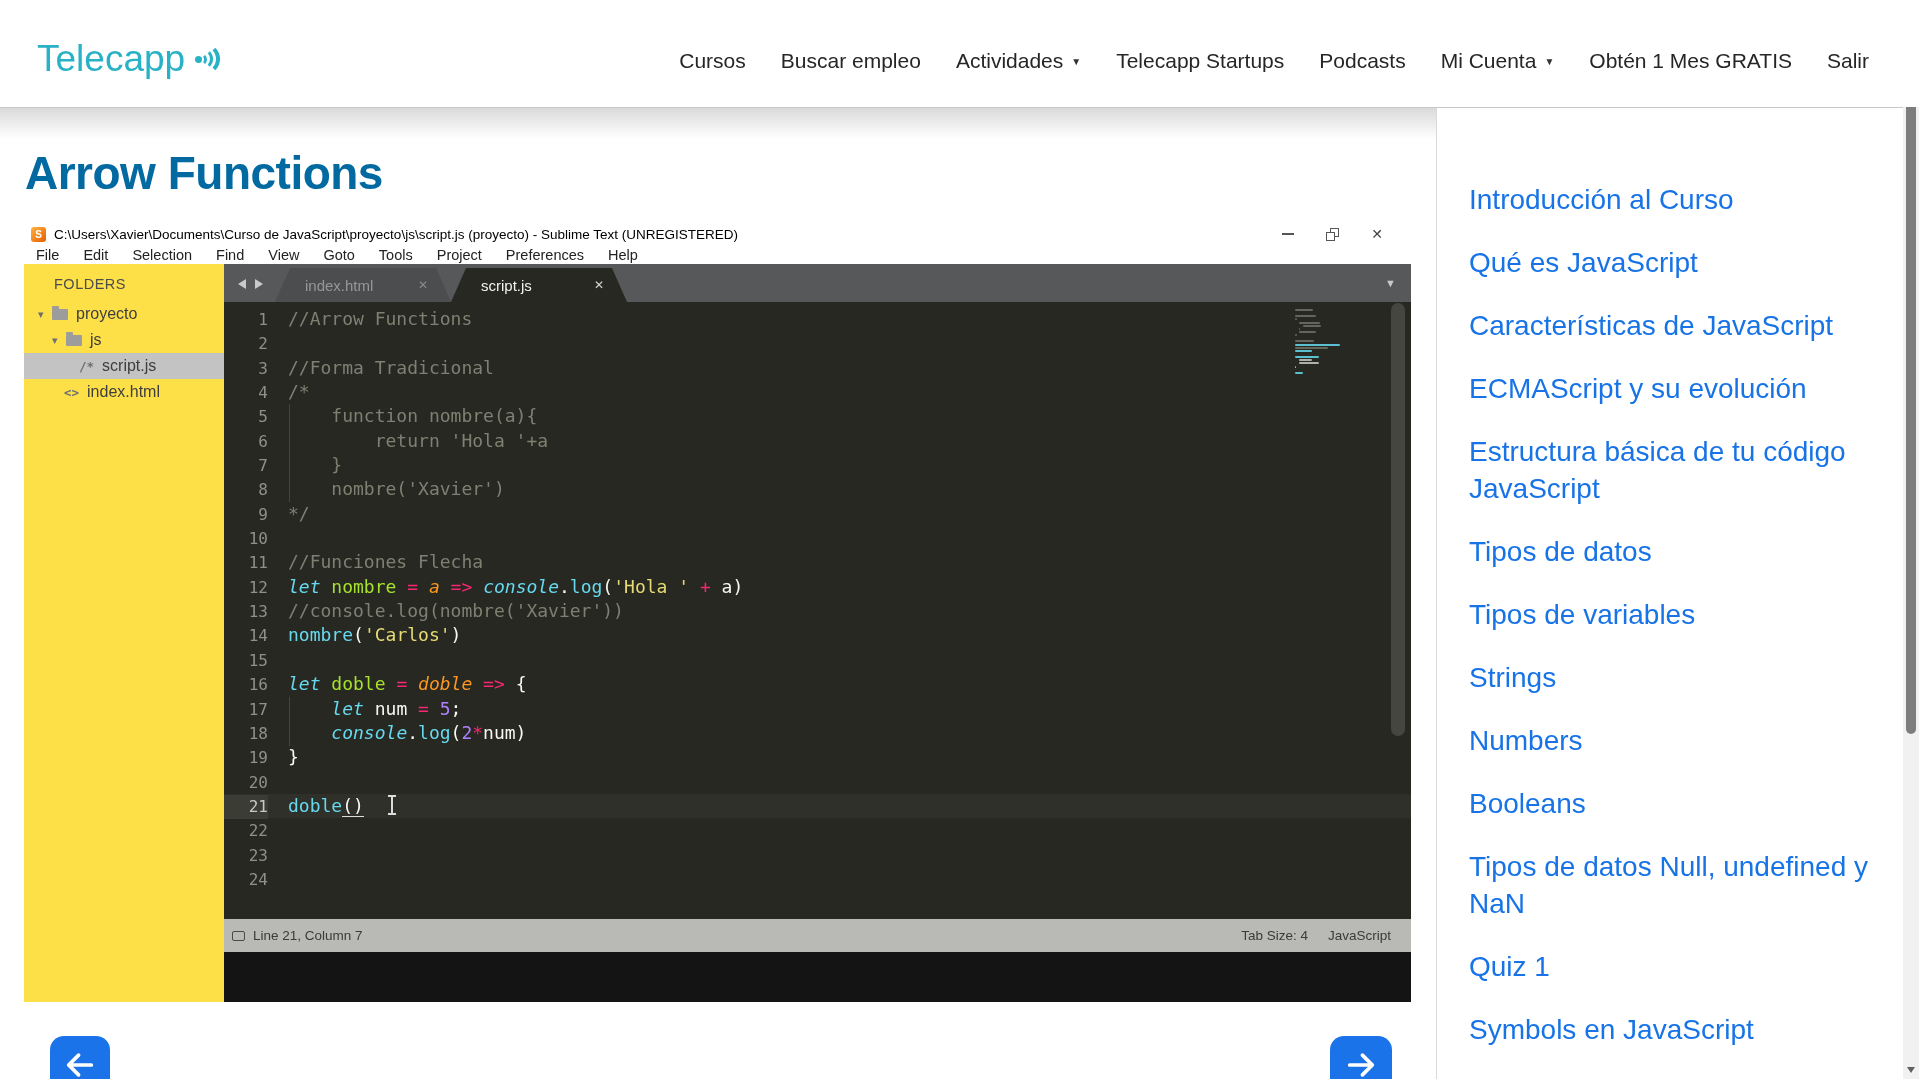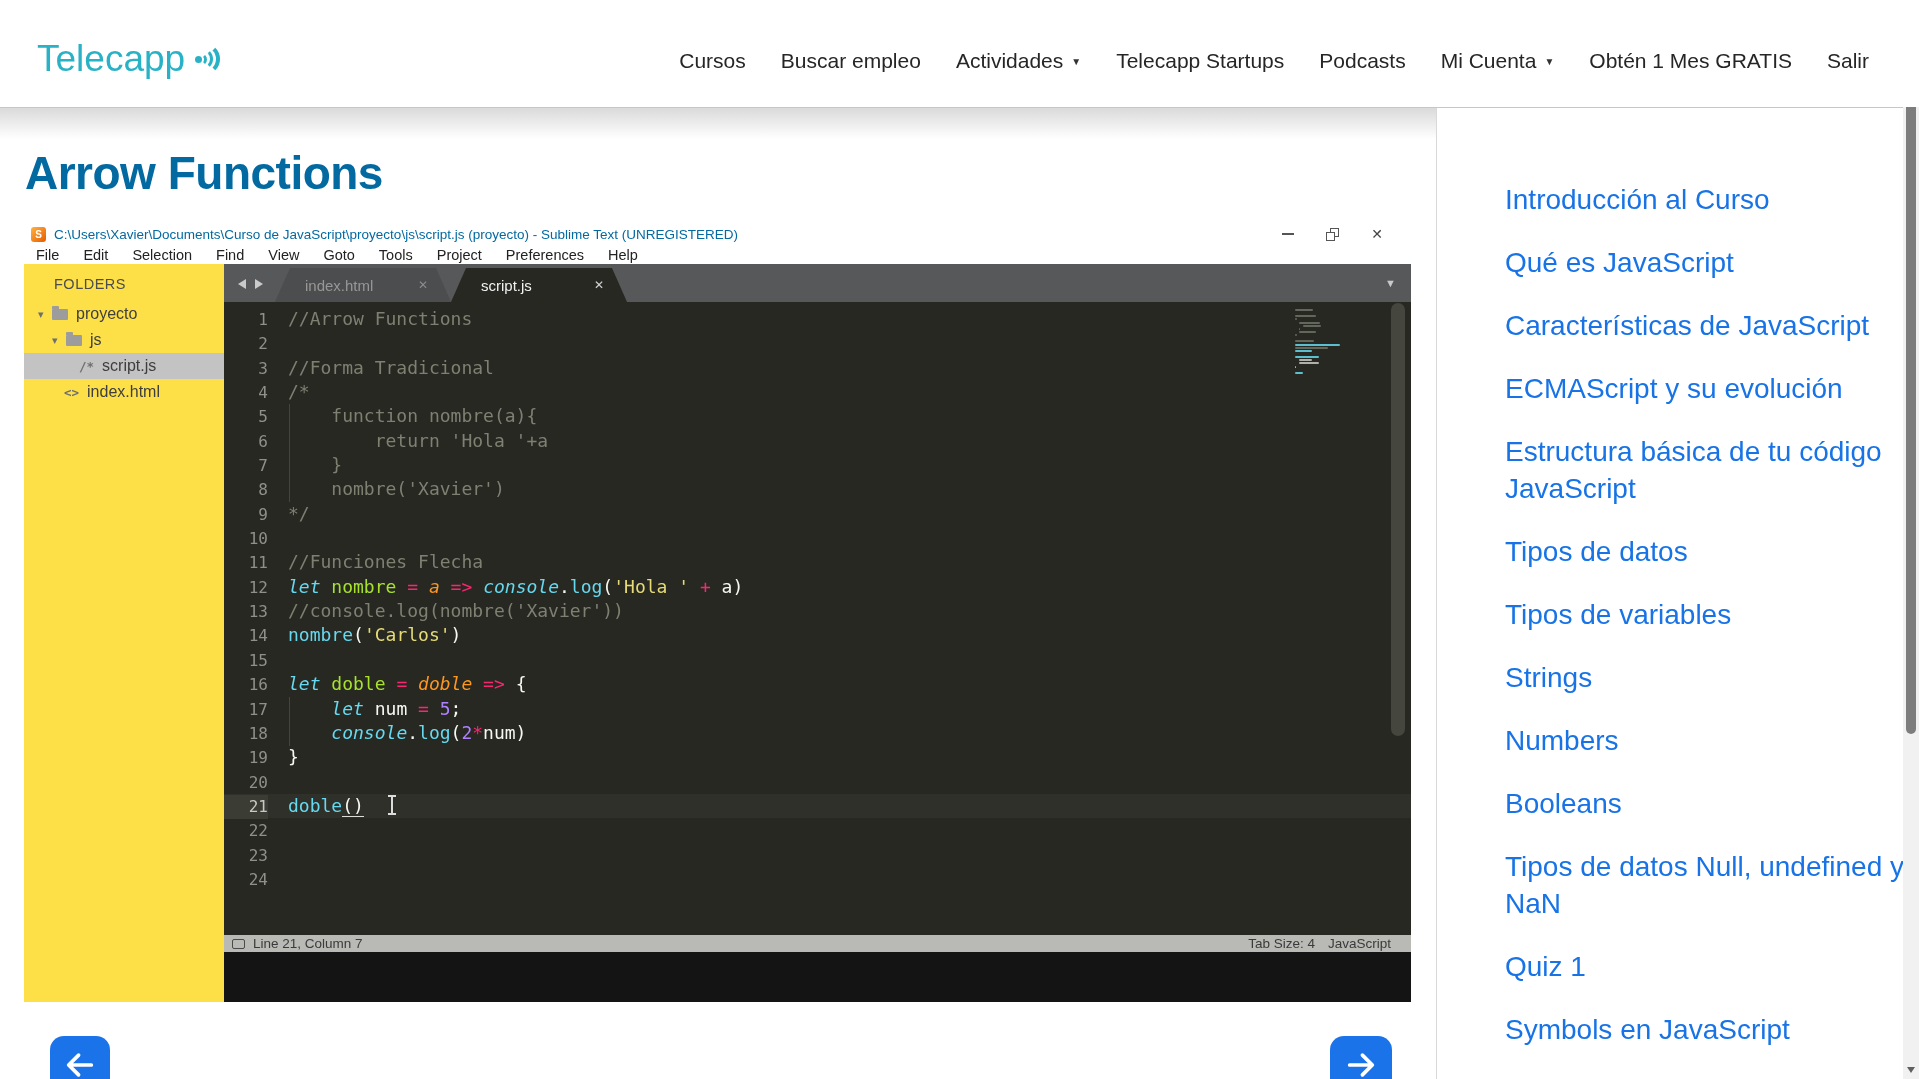--- a/index.html
+++ b/index.html
@@ -24,21 +24,21 @@
     background:linear-gradient(#dadada,#ffffff);border-top:1px solid #c7c7c7}
   .page-title{position:absolute;left:25px;top:146px;font-size:46px;font-weight:700;color:#0369a1;letter-spacing:-.5px}
 
   
   .video{position:absolute;left:24px;top:222px;width:1387px;height:780px;background:#161616;
     display:flex;flex-direction:column}
   .titlebar{height:24px;background:#fff;display:flex;align-items:center;padding-left:7px;position:relative;flex:none}
   .st-icon{width:15px;height:15px;border-radius:3px;flex:none;
     background:linear-gradient(135deg,#ffb340,#e65c00);color:#fff;font-size:10px;font-weight:700;
     display:flex;align-items:center;justify-content:center}
-  .titlebar-text{margin-left:8px;font-size:13.5px;color:#0369a1;white-space:nowrap}
+  .titlebar-text{margin-left:8px;font-size:13.5px;color:#000000;white-space:nowrap}
   .win-controls{position:absolute;right:28px;top:0;height:100%;display:flex;align-items:center;gap:32px}
   .win-min{width:12px;height:2px;background:#555}
   .win-restore{position:relative;width:13px;height:13px}
   .win-restore .back{position:absolute;right:0;top:0;width:9px;height:9px;border:1.5px solid #555}
   .win-restore .front{position:absolute;left:0;bottom:0;width:9px;height:9px;border:1.5px solid #555;background:#fff}
   .win-close{font-size:14px;color:#444;line-height:1}
   .menubar{height:18px;background:#fff;display:flex;align-items:center;padding-left:12px;gap:24px;
     font-size:14.5px;color:#222;flex:none}
   .sbody{flex:1;display:flex;min-height:0}
 
@@ -85,37 +85,37 @@
   .tk-u{border-bottom:1px solid #ddddd6}
   .guide{position:absolute;width:1px;background:rgba(248,248,242,.14)}
   .minimap{position:absolute;top:7px;right:68px;width:48px}
   .mm{height:2px;margin-bottom:1.15px;border-radius:1px;opacity:.85}
   .ed-thumb{position:absolute;right:6px;top:1px;width:14px;height:433px;background:#45463e;border-radius:7px}
   .ibeam{position:absolute;left:167px;top:494px;width:2px;height:18px;background:#dcdcdc;box-shadow:0 0 1px rgba(0,0,0,.8)}
   .ibeam::before,.ibeam::after{content:"";position:absolute;left:-3px;width:8px;height:2px;background:#dcdcdc}
   .ibeam::before{top:-1px}.ibeam::after{bottom:-1px}
 
   
-  .statusbar{height:17px;background:#b9bab6;display:flex;align-items:center;padding-left:8px;
+  .statusbar{height:33px;background:#b9bab6;display:flex;align-items:center;padding-left:8px;
     font-size:13.5px;color:#3a3a3a;position:relative;flex:none}
   .sb-icon{width:13px;height:10px;border:1.5px solid #4a4a4a;border-radius:2px;margin-right:8px;flex:none}
-  .sb-tabsize{position:absolute;right:96px}
+  .sb-tabsize{position:absolute;right:103px}
   .sb-syntax{position:absolute;right:20px}
   .letterbox{height:50px;background:#141414;flex:none}
 
   
   .pager{position:absolute;width:60px;height:58px;border-radius:14px;background:#1a73e8;border:none;
     display:flex;align-items:center;justify-content:center;cursor:pointer}
   .pager.prev{left:50px;top:1036px}
   .pager.next{left:1330px;top:1036px;width:62px}
   .pager svg{width:34px;height:34px}
 
   
   .sidebar{position:absolute;left:1436px;top:108px;width:467px;height:971px;background:#fff;
-    border-left:1px solid #d9d9d9;padding:73px 0 0 68px;overflow:hidden}
+    border-left:1px solid #d9d9d9;padding:73px 0 0 32px;overflow:hidden}
   .side-link{display:block;width:400px;font-size:28px;line-height:37px;color:#1773e6;
     text-decoration:none;margin-bottom:26px;cursor:pointer}
 
   
   .scrollbar{position:absolute;right:0;top:0;width:16px;height:1079px;background:#f1f1f1}
   .sb-thumb{position:absolute;left:3px;top:22px;width:10px;height:712px;background:#7d7d7d;border-radius:5px}
   .sb-up{position:absolute;left:4px;top:6px;width:0;height:0;
     border-left:4px solid transparent;border-right:4px solid transparent;border-bottom:6px solid #606060}
   .sb-down{position:absolute;left:4px;bottom:6px;width:0;height:0;
     border-left:4px solid transparent;border-right:4px solid transparent;border-top:6px solid #606060}

